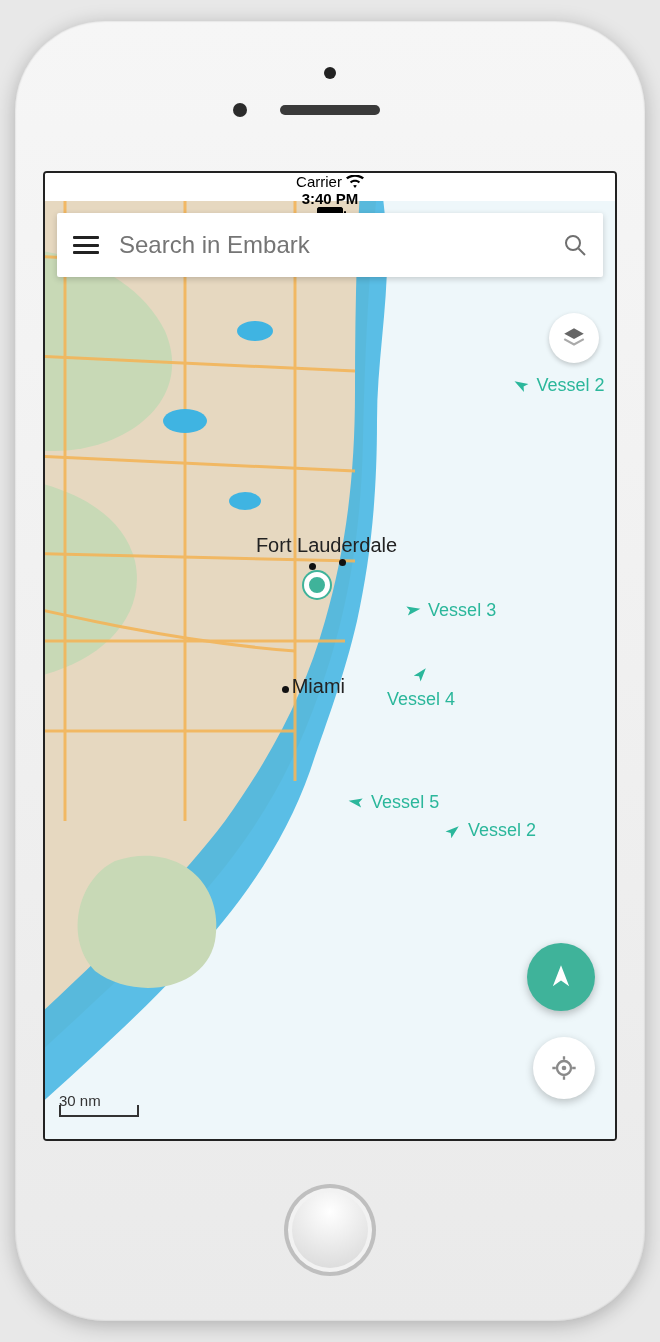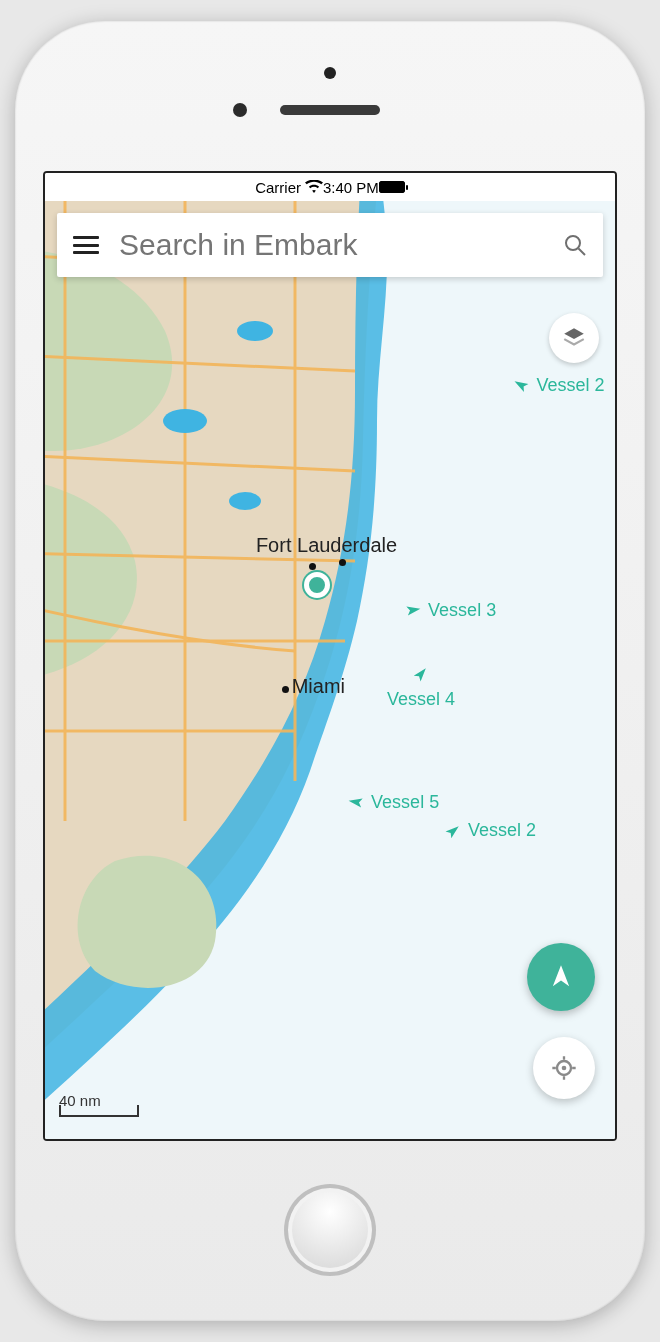--- a/index.html
+++ b/index.html
@@ -29,25 +29,25 @@
     width: 100%;
     height: 100%;
     background:#fff;
     border: 2px solid #222;
     border-radius: 4px;
     position: relative;
     overflow: hidden;
   }
   .status-bar {
     height: 28px;
-    display:flex; align-items:center; justify-content:center;
+    display:flex; align-items:center; justify-content:space-between;
     padding:0 8px;
     font-size:15px;
     background:#fff;
-    position:relative; z-index:20;
+    position:relative; z-index:20;flex-direction:column;
   }
   .status-left, .status-right { display:flex; align-items:center; gap:4px; }
   .wifi { width:18px; height:14px; }
   .battery { width:26px; height:12px; border:1.5px solid #000; border-radius:2px; position:relative; }
   .battery::after{ content:""; position:absolute; right:-4px; top:3px; width:2px; height:5px; background:#000; border-radius:1px;}
   .battery-fill{ background:#000; width:100%; height:100%; }
   .app {
     position:absolute; top:28px; left:0; right:0; bottom:0;
   }
   
@@ -62,21 +62,21 @@
   }
   .search-card{
     position:absolute; top:12px; left:12px; right:12px;
     height:64px; background:#fff; border-radius:2px;
     box-shadow:0 2px 6px rgba(0,0,0,.18);
     display:flex; align-items:center; padding:0 16px; gap:20px;
     z-index:30;
   }
   .hamburger{ width:26px; height:18px; display:flex; flex-direction:column; justify-content:space-between; cursor:pointer;}
   .hamburger span{ display:block; height:3px; background:#222; border-radius:1px;}
-  .search-input{ flex:1; border:none; outline:none; font-size:30px; color:#9a9a9a; background:transparent;}
+  .search-input{ flex:1; border:none; outline:none; font-size:24px; color:#9a9a9a; background:transparent;}
   .search-icon{ width:24px; height:24px; color:#6f6f6f; cursor:pointer;}
   .layers-btn{
     position:absolute; top:112px; right:16px; width:50px; height:50px;
     background:#fff; border-radius:50%; box-shadow:0 2px 5px rgba(0,0,0,.2);
     display:flex; align-items:center; justify-content:center; z-index:25; cursor:pointer;
   }
   .fab-nav{
     position:absolute; right:20px; bottom:128px; width:68px; height:68px;
     background:#3fb39a; border-radius:50%; box-shadow:0 3px 8px rgba(0,0,0,.25);
     display:flex; align-items:center; justify-content:center; z-index:25; cursor:pointer;
@@ -107,21 +107,21 @@
 
   <div class="screen">
 
     <div class="status-bar">
       <div class="status-left">
         <span>Carrier</span>
         <svg class="wifi" viewBox="0 0 24 18">
             <path d="M12 17l2.5-3.2c-1.5-1.2-3.5-1.2-5 0L12 17zm-5-6.3c3-2.5 7-2.5 10 0l1.8-2.2c-4-3.3-9.6-3.3-13.6 0L7 10.7zM2.2 5.3c5.6-4.5 14-4.5 19.6 0L24 3C17.3-2.3 6.7-2.3 0 3l2.2 2.3z" fill="#000"></path>
           </svg>
       </div>
-      <span style="font-weight:400">3:40 PM</span>
+      <span style="font-weight:700">3:40 PM</span>
       <div class="status-right">
         <div class="battery">
             <div class="battery-fill"></div>
           </div>
       </div>
     </div>
 
     <div class="app">
       <div class="map">
         <div class="sea"></div>
@@ -198,21 +198,21 @@
             </div>
             <div class="vessel" style="left: 70%; top: 66%;">
               <svg viewBox="0 0 24 24" style="transform:rotate(50deg)">
                 <path d="M12 2l6 18-6-4-6 4 6-18z"></path>
               </svg>
               <span>Vessel 2</span>
             </div>
           </div>
 
         <div class="scale">
-          <span>40 nm</span>
+          <span>30 nm</span>
           <div class="scale-bar"></div>
         </div>
       </div>
 
       <div class="search-card">
         <div class="hamburger">
             <span></span>
             <span></span>
             <span></span>
           </div>

